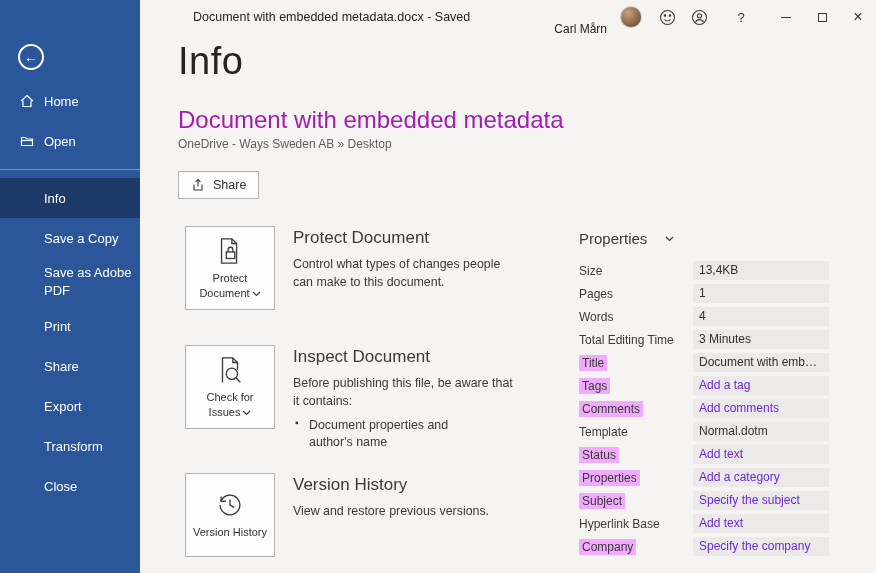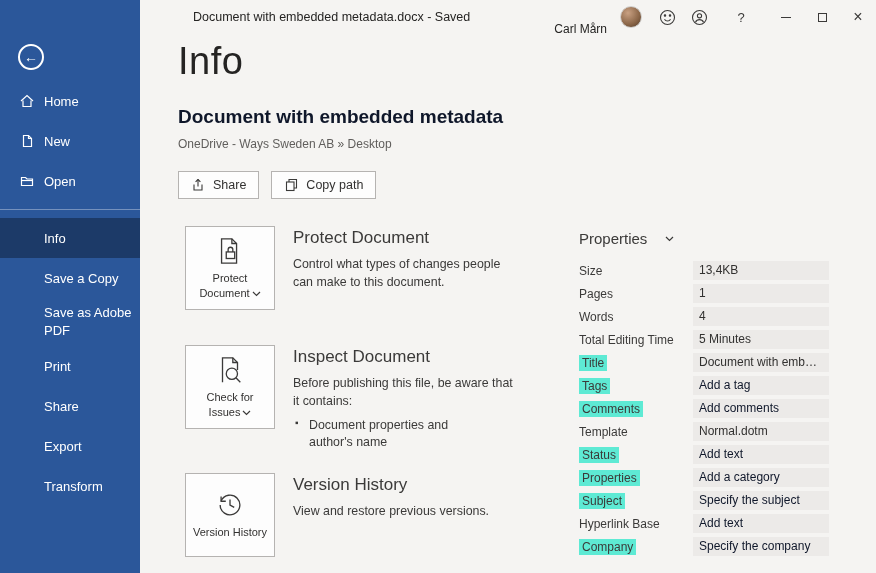--- a/index.html
+++ b/index.html
@@ -42,21 +42,21 @@
   .tb-icon.person { margin-right:20px; }
   .tb-help { width:26px; text-align:center; font-size:13px; color:#3b3a39; cursor:pointer; margin-right:14px; }
   .win-btn { width:36px; height:34px; display:flex; align-items:center; justify-content:center; cursor:pointer; color:#3b3a39; }
   .win-min-glyph { display:inline-block; width:10px; border-top:1px solid #3b3a39; }
   .win-max-glyph { display:inline-block; width:9px; height:9px; border:1px solid #3b3a39; }
   .win-close { font-size:16px; line-height:1; }
 
   
   .main { position:absolute; left:140px; top:34px; right:0; bottom:0; }
   .page-title { position:absolute; left:38px; top:6px; font-size:38px; font-weight:300; color:#252423; letter-spacing:0.5px; }
-  .doc-name { position:absolute; left:38px; top:72px; font-size:19px; font-weight:700; color:#0f172a; }
+  .doc-name { position:absolute; left:38px; top:72px; font-size:24px; font-weight:400; color:#a21caf; }
   .breadcrumb { position:absolute; left:38px; top:103px; font-size:12px; color:#605e5c; }
 
   .actions { position:absolute; left:38px; top:137px; display:flex; gap:12px; }
   .action-btn {
     display:inline-flex; align-items:center; gap:8px; padding:6px 12px;
     background:#fdfdfd; border:1px solid #b5b3b1; font-size:12.5px; color:#323130; cursor:pointer;
   }
 
   .section { position:absolute; left:45px; display:flex; }
   .section.s1 { top:192px; }
@@ -74,26 +74,26 @@
   .sec-body { font-size:12.4px; color:#3b3a39; line-height:1.45; width:224px; }
   .sec-bullets { margin-top:6px; list-style:none; }
   .sec-bullets li { font-size:12.4px; color:#3b3a39; line-height:1.4; width:185px; padding-left:16px; position:relative; }
   .sec-bullets li::before { content:"▪"; position:absolute; left:2px; top:-1px; font-size:10px; }
 
   
   .props { position:absolute; left:439px; top:196px; width:250px; }
   .props-heading { font-size:15px; color:#3b3a39; margin-bottom:12px; cursor:pointer; display:inline-flex; align-items:center; gap:16px; }
   .prop-row { display:flex; align-items:center; height:23px; font-size:12px; }
   .prop-label { width:114px; color:#3b3a39; flex-shrink:0; white-space:nowrap; }
-  .prop-label .hl { background:#5eead4; padding:1px 3px;text-align:center; }
+  .prop-label .hl { background:#f0abfc; padding:1px 3px;text-align:center; }
   .prop-value {
     flex:1; background:#eceae8; height:19px; line-height:19px; padding:0 6px;
     color:#323130; overflow:hidden; text-overflow:ellipsis; white-space:nowrap;
   }
-  .prop-value.placeholder { color:#0f172a; }
+  .prop-value.placeholder { color:#6d28d9; }
   .prop-value.editable { cursor:text; }
 
   svg { display:block; }
 </style>
 </head>
 <body>
 
 <aside class="sidebar">
   <div class="back-btn">
     <span>←</span>
@@ -104,29 +104,20 @@
         <svg width="16" height="16" viewBox="0 0 16 16" fill="none" stroke="#fff" stroke-width="1.2">
           <path d="M2 8 L8 2.5 L14 8"></path>
             <path d="M4 7.5 V13.5 H12 V7.5"></path>
         </svg>
       </span>
       <span>Home</span>
     </div>
     <div class="side-item">
       <span class="sicon">
         <svg width="16" height="16" viewBox="0 0 16 16" fill="none" stroke="#fff" stroke-width="1.2">
-          <path d="M4.5 2.5 h5 l3 3 v8 h-8 z"></path>
-            <path d="M9.5 2.5 v3 h3"></path>
-        </svg>
-      </span>
-      <span>New</span>
-    </div>
-    <div class="side-item">
-      <span class="sicon">
-        <svg width="16" height="16" viewBox="0 0 16 16" fill="none" stroke="#fff" stroke-width="1.2">
           <path d="M2.5 4.5 h4 l1.5 1.5 h5.5 v6.5 h-11 z"></path>
             <path d="M2.5 7.5 h11"></path>
         </svg>
       </span>
       <span>Open</span>
     </div>
     <div class="side-sep"></div>
     <div class="side-item selected">
       <span>Info</span>
     </div>
@@ -140,20 +131,23 @@
       <span>Print</span>
     </div>
     <div class="side-item">
       <span>Share</span>
     </div>
     <div class="side-item">
       <span>Export</span>
     </div>
     <div class="side-item">
       <span>Transform</span>
+    </div>
+    <div class="side-item">
+      <span>Close</span>
     </div>
   </nav>
 </aside>
 
 <header class="titlebar">
   <div class="tb-title">Document with embedded metadata.docx  -  Saved</div>
   <div class="tb-right">
     <span class="tb-user">Carl Mårn</span>
     <span class="avatar"></span>
     <span class="tb-icon smiley">
@@ -193,29 +187,20 @@
     <button class="action-btn">
       <span>
         <svg width="14" height="14" viewBox="0 0 14 14" fill="none" stroke="#3b3a39" stroke-width="1.1">
           <path d="M3 6.5 v5.5 h8 V6.5"></path>
             <path d="M7 1.5 v7"></path>
             <path d="M7 1.5 L4.6 3.9 M7 1.5 L9.4 3.9"></path>
         </svg>
       </span>
       <span>Share</span>
     </button>
-    <button class="action-btn">
-      <span>
-        <svg width="14" height="14" viewBox="0 0 14 14" fill="none" stroke="#3b3a39" stroke-width="1.1">
-          <rect x="2.5" y="4" width="7.5" height="8.5"></rect>
-            <path d="M5 4 V1.5 h7.5 v8.5 H10"></path>
-        </svg>
-      </span>
-      <span>Copy path</span>
-    </button>
   </div>
 
   <div class="section s1">
     <div class="big-btn">
       <span>
         <svg width="30" height="30" viewBox="0 0 32 32" fill="none" stroke="#3b3a39" stroke-width="1.4">
           <path d="M7 3 h11 l5 5 v21 h-16 z"></path>
             <path d="M18 3 v5 h5"></path>
           <rect x="12" y="17" width="9" height="7"></rect>
           <path d="M14 17 v-2.5 a2.5 2.5 0 0 1 5 0 V17"></path>
@@ -292,21 +277,21 @@
     <div class="prop-row">
       <span class="prop-label"><span>Pages</span></span>
       <span class="prop-value">1</span>
     </div>
     <div class="prop-row">
       <span class="prop-label"><span>Words</span></span>
       <span class="prop-value">4</span>
     </div>
     <div class="prop-row">
       <span class="prop-label"><span>Total Editing Time</span></span>
-      <span class="prop-value">5 Minutes</span>
+      <span class="prop-value">3 Minutes</span>
     </div>
     <div class="prop-row">
       <span class="prop-label"><span class="hl">Title</span></span>
       <span class="prop-value editable">Document with embed...</span>
     </div>
     <div class="prop-row">
       <span class="prop-label"><span class="hl">Tags</span></span>
       <span class="prop-value editable placeholder">Add a tag</span>
     </div>
     <div class="prop-row">

